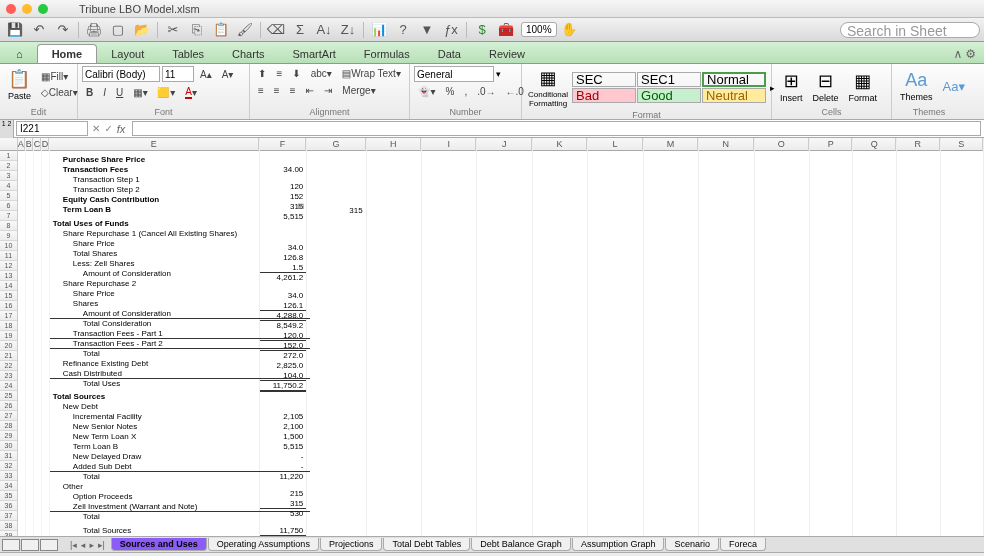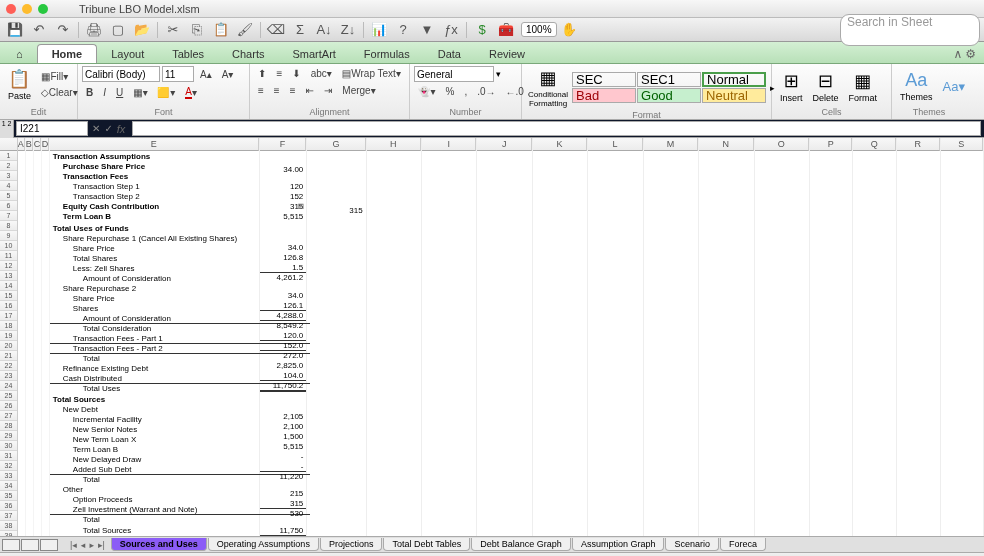--- a/index.html
+++ b/index.html
@@ -8,21 +8,21 @@
 .titlebar { height: 18px; background: linear-gradient(#f7f7f7,#e3e3e3); display: flex; align-items: center; padding: 0 6px; border-bottom: 1px solid #bbb; }
 .traffic { display: flex; gap: 6px; }
 .tl { width: 10px; height: 10px; border-radius: 50%; }
 .tl.r { background: #ff5f57; } .tl.y { background: #febc2e; } .tl.g { background: #28c840; }
 .title { flex: 1; text-align: left; font-size: 11px; color: #444; margin-left: 31px; }
 
 .qat { height: 24px; background: linear-gradient(#f2f2f2,#d9d9d9); border-bottom: 1px solid #999; display: flex; align-items: center; padding: 0 4px; gap: 2px; }
 .qat-btn { width: 22px; height: 18px; display: flex; align-items: center; justify-content: center; font-size: 13px; cursor: pointer; color: #555; }
 .qat-sep { width: 1px; height: 16px; background: #bbb; margin: 0 2px; }
 .zoom { font-size: 10px; padding: 1px 4px; background: #fff; border: 1px solid #aaa; border-radius: 3px; margin-left: 2px; }
-.search { margin-left: auto; width: 140px; height: 32px; border: 1px solid #aaa; border-radius: 9px; padding: 0 16px 0 6px; font-size: 12px; color: #999; background: #fff; position: relative; }
+.search { margin-left: auto; width: 140px; height: 16px; border: 1px solid #aaa; border-radius: 9px; padding: 0 16px 0 6px; font-size: 14px; color: #999; background: #fff; position: relative; }
 
 .ribbon-tabs { height: 22px; background: linear-gradient(#d4f0d4,#b8e0b8); display: flex; align-items: end; padding: 0 2px; border-bottom: 1px solid #7aa87a; }
 .rtab { padding: 3px 14px; font-size: 11px; color: #333; cursor: pointer; border-top-left-radius: 4px; border-top-right-radius: 4px; }
 .rtab.active { background: #fff; border: 1px solid #999; border-bottom: none; font-weight: bold; }
 .rtab-icon { margin-left: auto; padding: 2px 6px; color: #666; cursor: pointer; font-size: 12px; display: flex; gap: 3px;}
 
 .ribbon { height: 56px; background: linear-gradient(#fdfdfd,#eaeaea); border-bottom: 1px solid #aaa; display: flex; font-size: 9px; }
 .rgroup { border-right: 1px solid #ccc; display: flex; flex-direction: column; padding: 1px 2px; }
 .rgroup-label { text-align: center; color: #777; font-size: 9px; margin-top: auto; padding-bottom: 1px;}
 .rrow { display: flex; align-items: center; gap: 2px; padding: 1px 2px; }
@@ -31,21 +31,21 @@
 .bigbtn .ico { font-size: 18px; margin-bottom: 1px; }
 .font-sel { width: 78px; height: 16px; border: 1px solid #aaa; font-size: 10px; padding: 0 2px; background: #fff; }
 .size-sel { width: 32px; height: 16px; border: 1px solid #aaa; font-size: 10px; padding: 0 2px; background: #fff; }
 .num-sel { width: 80px; height: 16px; border: 1px solid #aaa; font-size: 10px; padding: 0 2px; background: #fff; }
 .style-cell { width: 64px; height: 15px; border: 1px solid #aaa; font-size: 13px; padding: 1px 3px; display: flex; align-items: center; }
 .style-cell.bad { background: #ffc7ce; color: #9c0006; }
 .style-cell.good { background: #c6efce; color: #006100; }
 .style-cell.neutral { background: #ffeb9c; color: #9c6500; }
 .style-cell.normal { border: 2px solid #4a9e4a; }
 
-.namebox-row { height: 18px; background: #0f172a; border-bottom: 1px solid #aaa; display: flex; align-items: center; }
+.namebox-row { height: 18px; background: #ffffff; border-bottom: 1px solid #aaa; display: flex; align-items: center; }
 .lmg { width: 14px; height: 18px; background: #ddd; border-right: 1px solid #aaa; }
 .namebox { width: 72px; height: 15px; border: 1px solid #aaa; background: #fff; font-size: 10px; padding: 0 3px; display: flex; align-items: center; margin-left: 2px; }
 .fx-btns { display: flex; padding: 0 4px; gap: 4px; color: #888; }
 .fx-lbl { font-style: italic; font-size: 11px; color: #666; }
 .fbar { flex: 1; height: 15px; border: 1px solid #aaa; background: #fff; margin: 0 3px; }
 
 .grid-area { position: relative; height: 398px; background: #fff; overflow: hidden; display: flex; }
 .rowhdr-col { width: 18px; border-right: 1px solid #ccc; }
 .rowhdr { height: 10px; border-bottom: 1px solid #d8d8d8; background: linear-gradient(#f8f8f8,#ececec); font-size: 7px; text-align: center; color: #555; line-height: 10px; }
 .rowhdr.ch { height: 13px; border-bottom: 1px solid #aaa; }
@@ -480,21 +480,20 @@
       <div class="cell"></div>
       <div class="cell"></div>
       <div class="cell"></div>
       <div class="cell"></div>
       <div class="cell"></div>
       <div class="cell"></div>
     </div>
     <div class="gl-col" style="width: 210px;">
       <div class="colhdr">E</div>
       <div class="cell"></div>
-      <div class="cell b" style="width: 260px;">Transaction Assumptions</div>
       <div class="cell b" style="padding-left: 13px; width: 260px;">Purchase Share Price</div>
       <div class="cell b" style="padding-left: 13px; width: 260px;">Transaction Fees</div>
       <div class="cell" style="padding-left: 23px; width: 260px;">Transaction Step 1</div>
       <div class="cell" style="padding-left: 23px; width: 260px;">Transaction Step 2</div>
       <div class="cell b" style="padding-left: 13px; width: 260px;">Equity Cash Contribution</div>
       <div class="cell b" style="padding-left: 13px; width: 260px;">Term Loan B</div>
       <div class="cell"></div>
       <div class="cell b" style="width: 260px;">Total Uses of Funds</div>
       <div class="cell" style="padding-left: 13px; width: 260px;">Share Repurchase 1 (Cancel All Existing Shares)</div>
       <div class="cell" style="padding-left: 23px; width: 260px;">Share Price</div>

